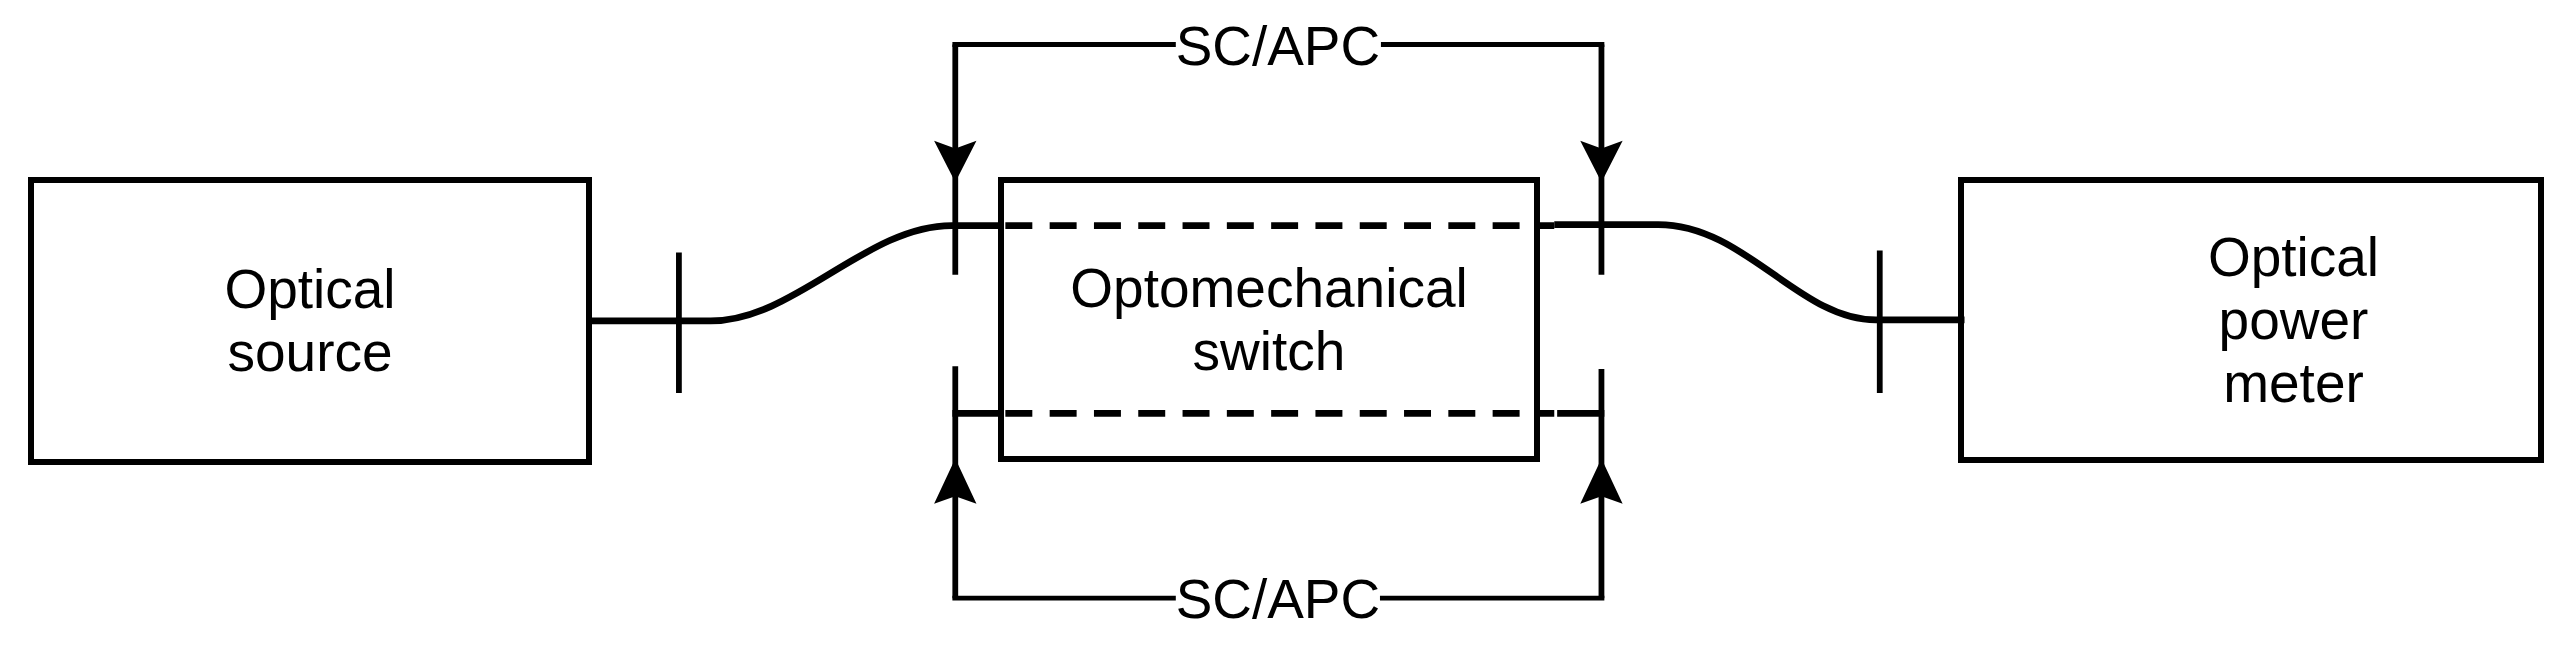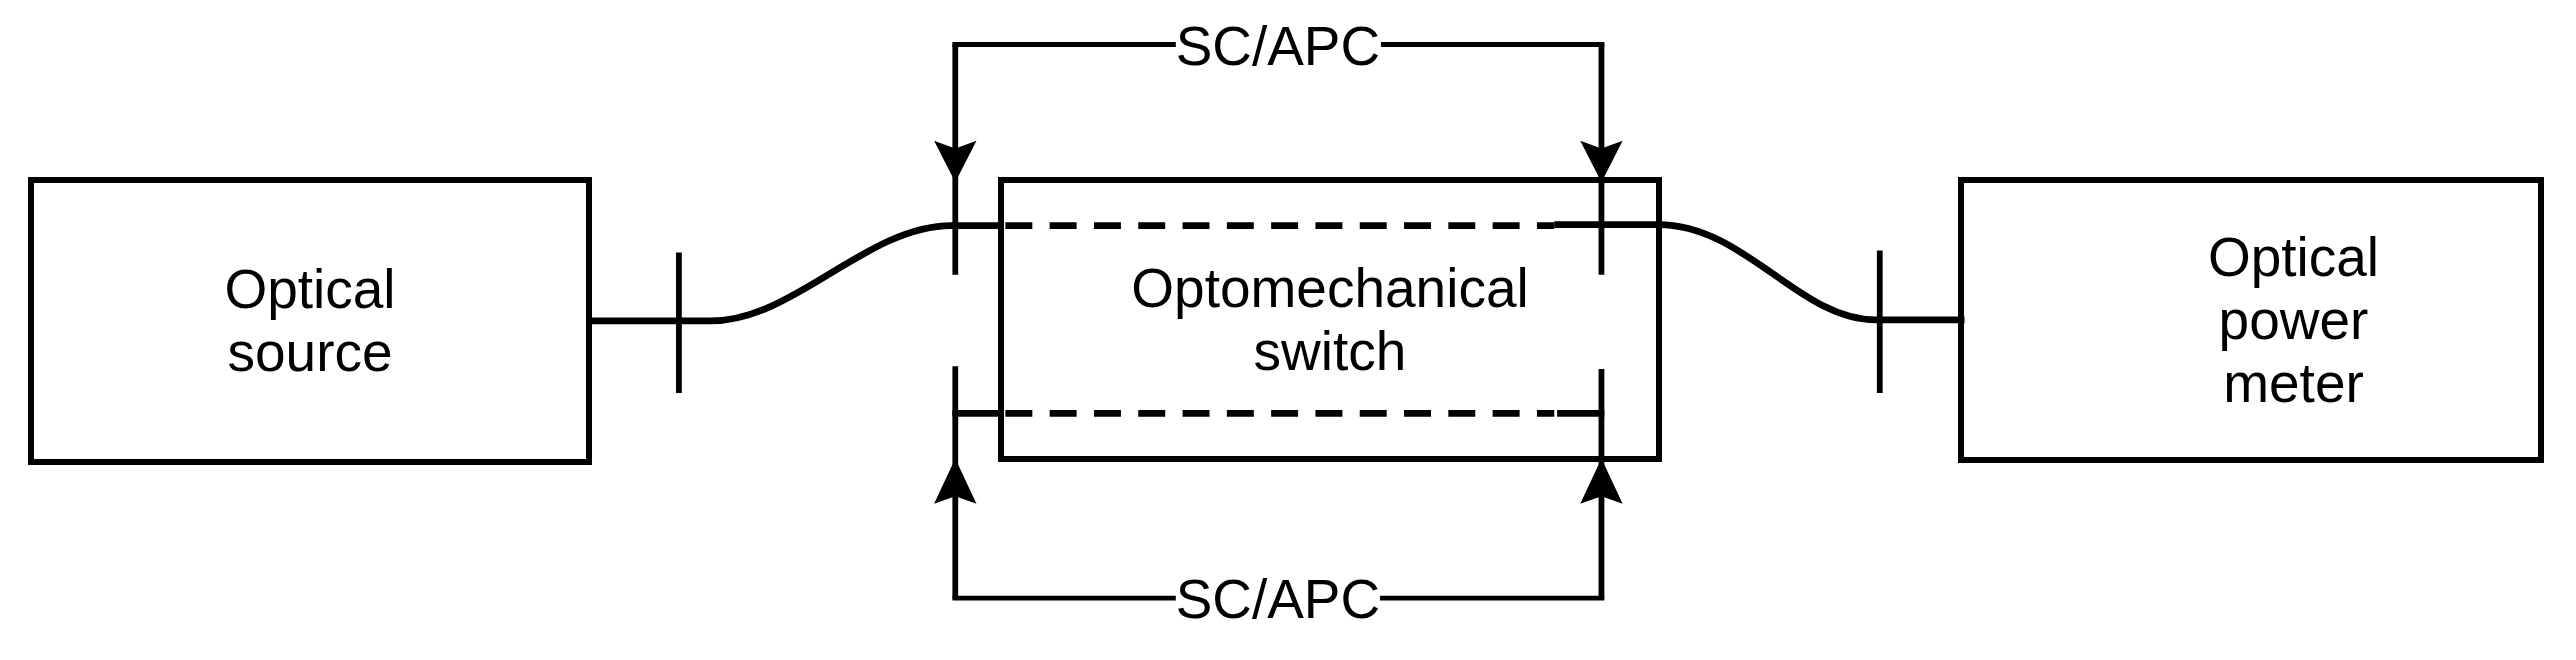--- a/index.html
+++ b/index.html
@@ -23,21 +23,21 @@
     justify-content: center;
   }
   .node-label {
     font-size: 55px;
     line-height: 63px;
     text-align: center;
     white-space: pre-line;
     color: var(--ink, #000000);
   }
   .box-source { left: 28px; top: 177px; width: 564px; height: 288px; }
-  .box-switch { left: 998px; top: 177px; width: 664px; height: 285px; }
+  .box-switch { left: 998px; top: 177px; width: 542px; height: 285px; }
   .box-meter  { left: 1958px; top: 177px; width: 586px; height: 286px; }
   .label-offset-right { padding-left: 85px; }
   svg.overlay {
     position: absolute;
     left: 0; top: 0;
     width: 2576px; height: 661px;
     pointer-events: none;
   }
   .ln   { stroke: var(--ink, #000000); fill: none; }
   .w5   { stroke-width: 5px; }

